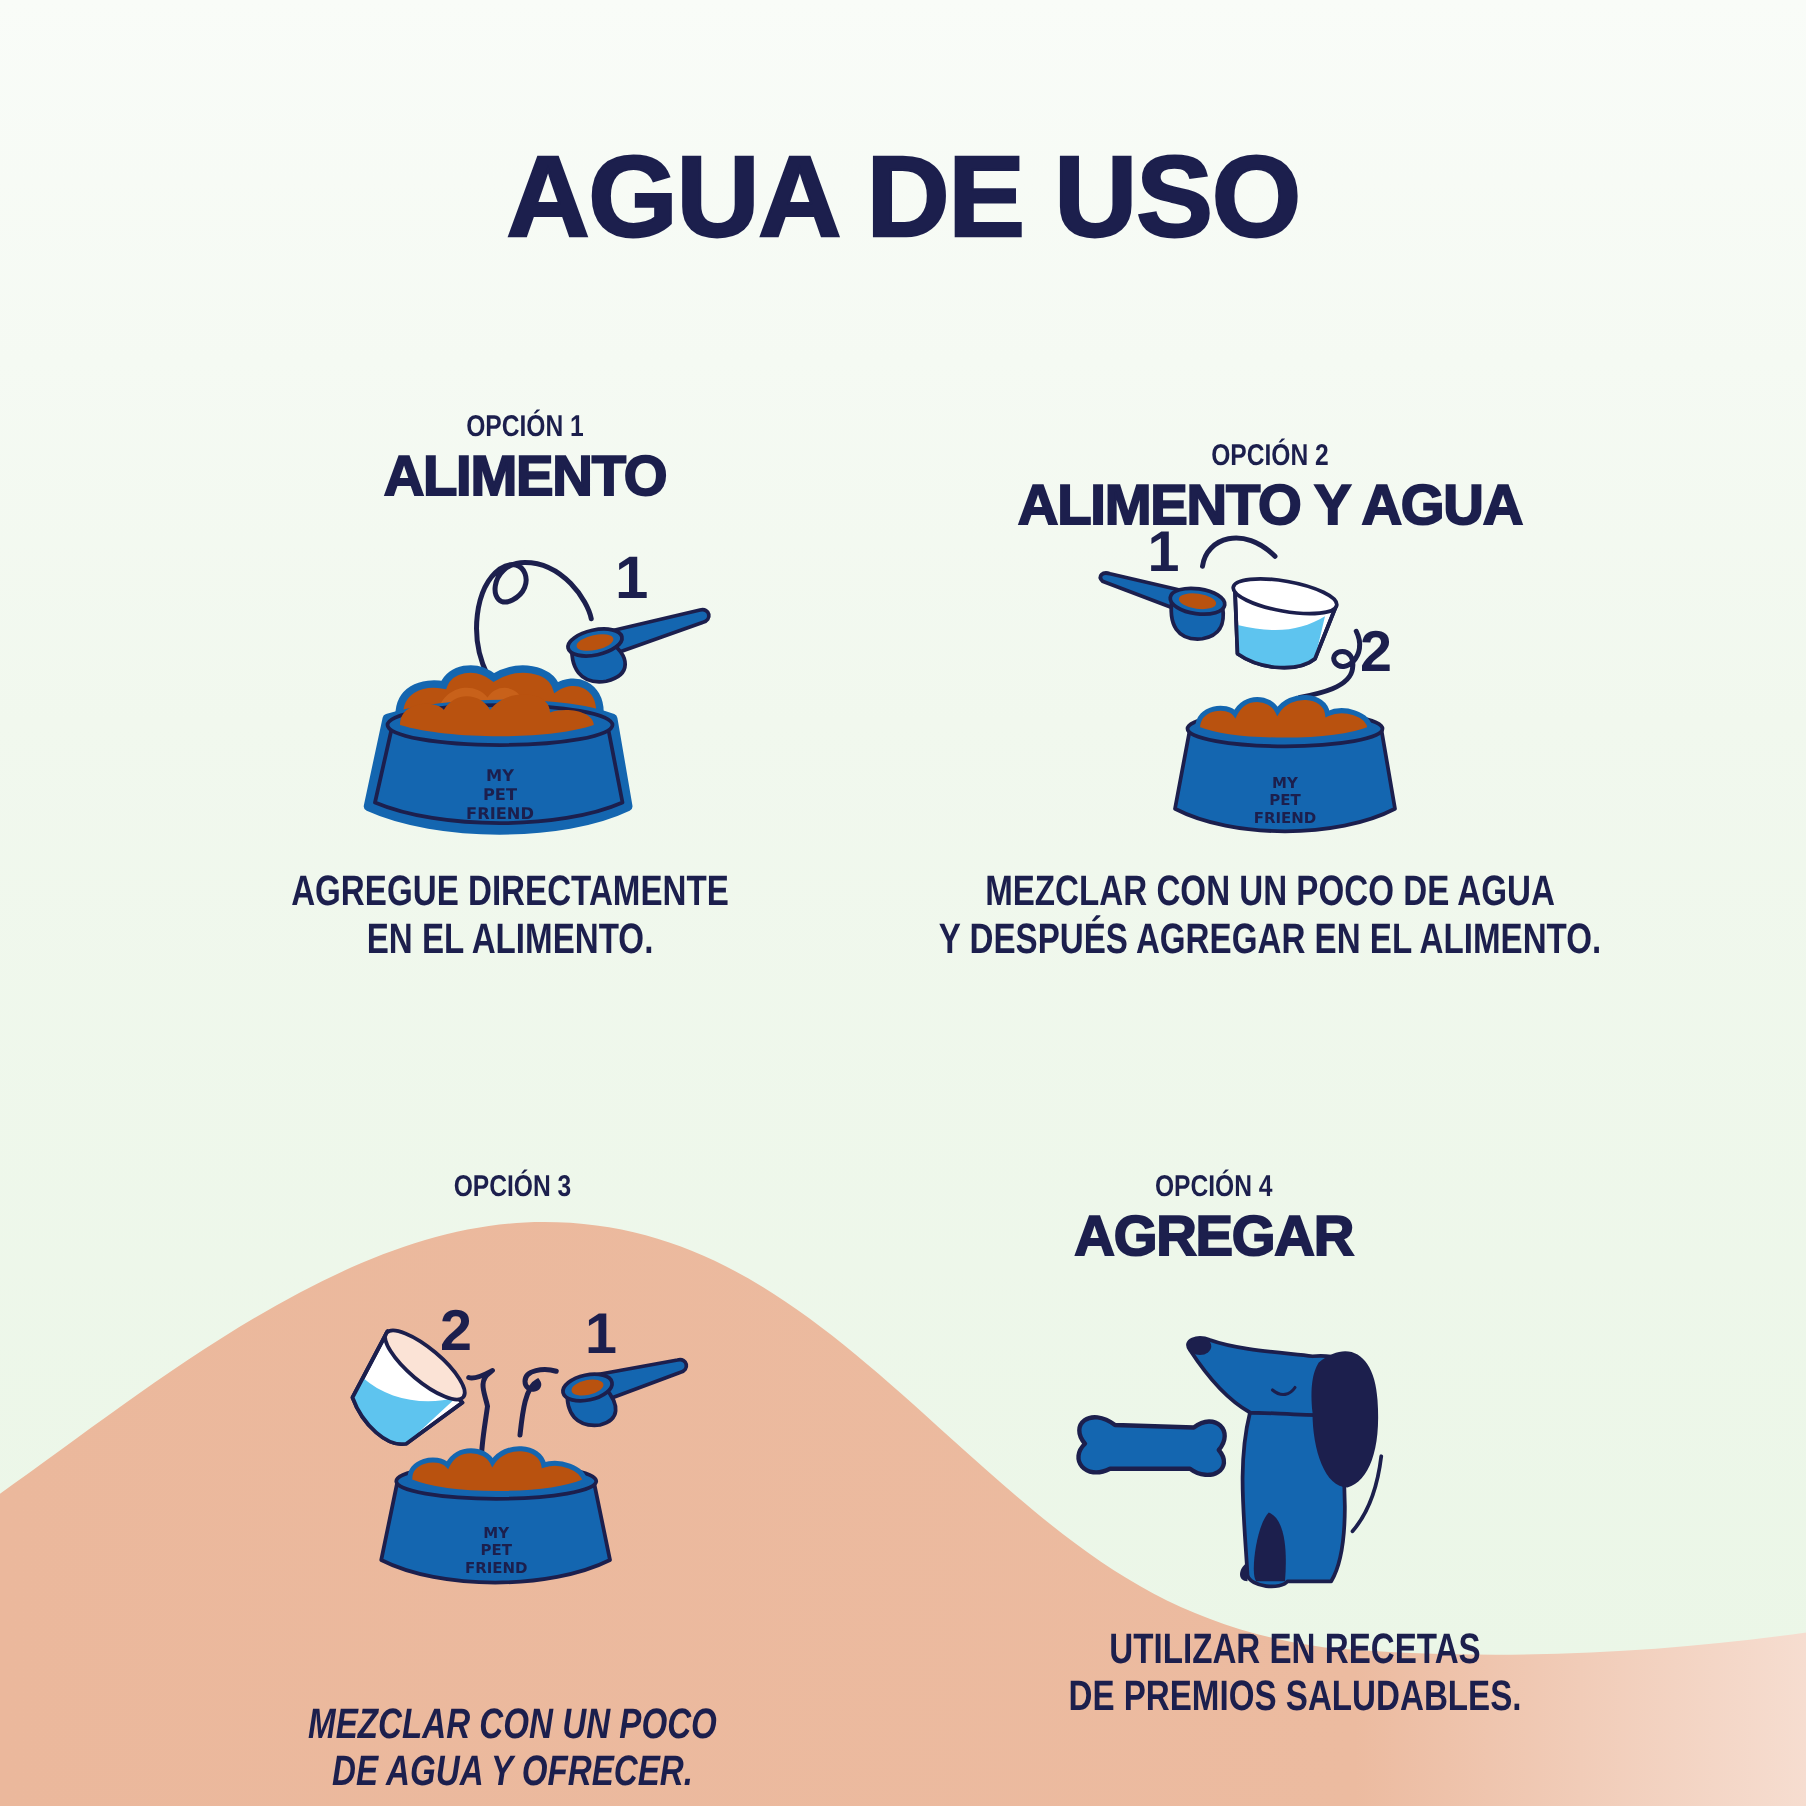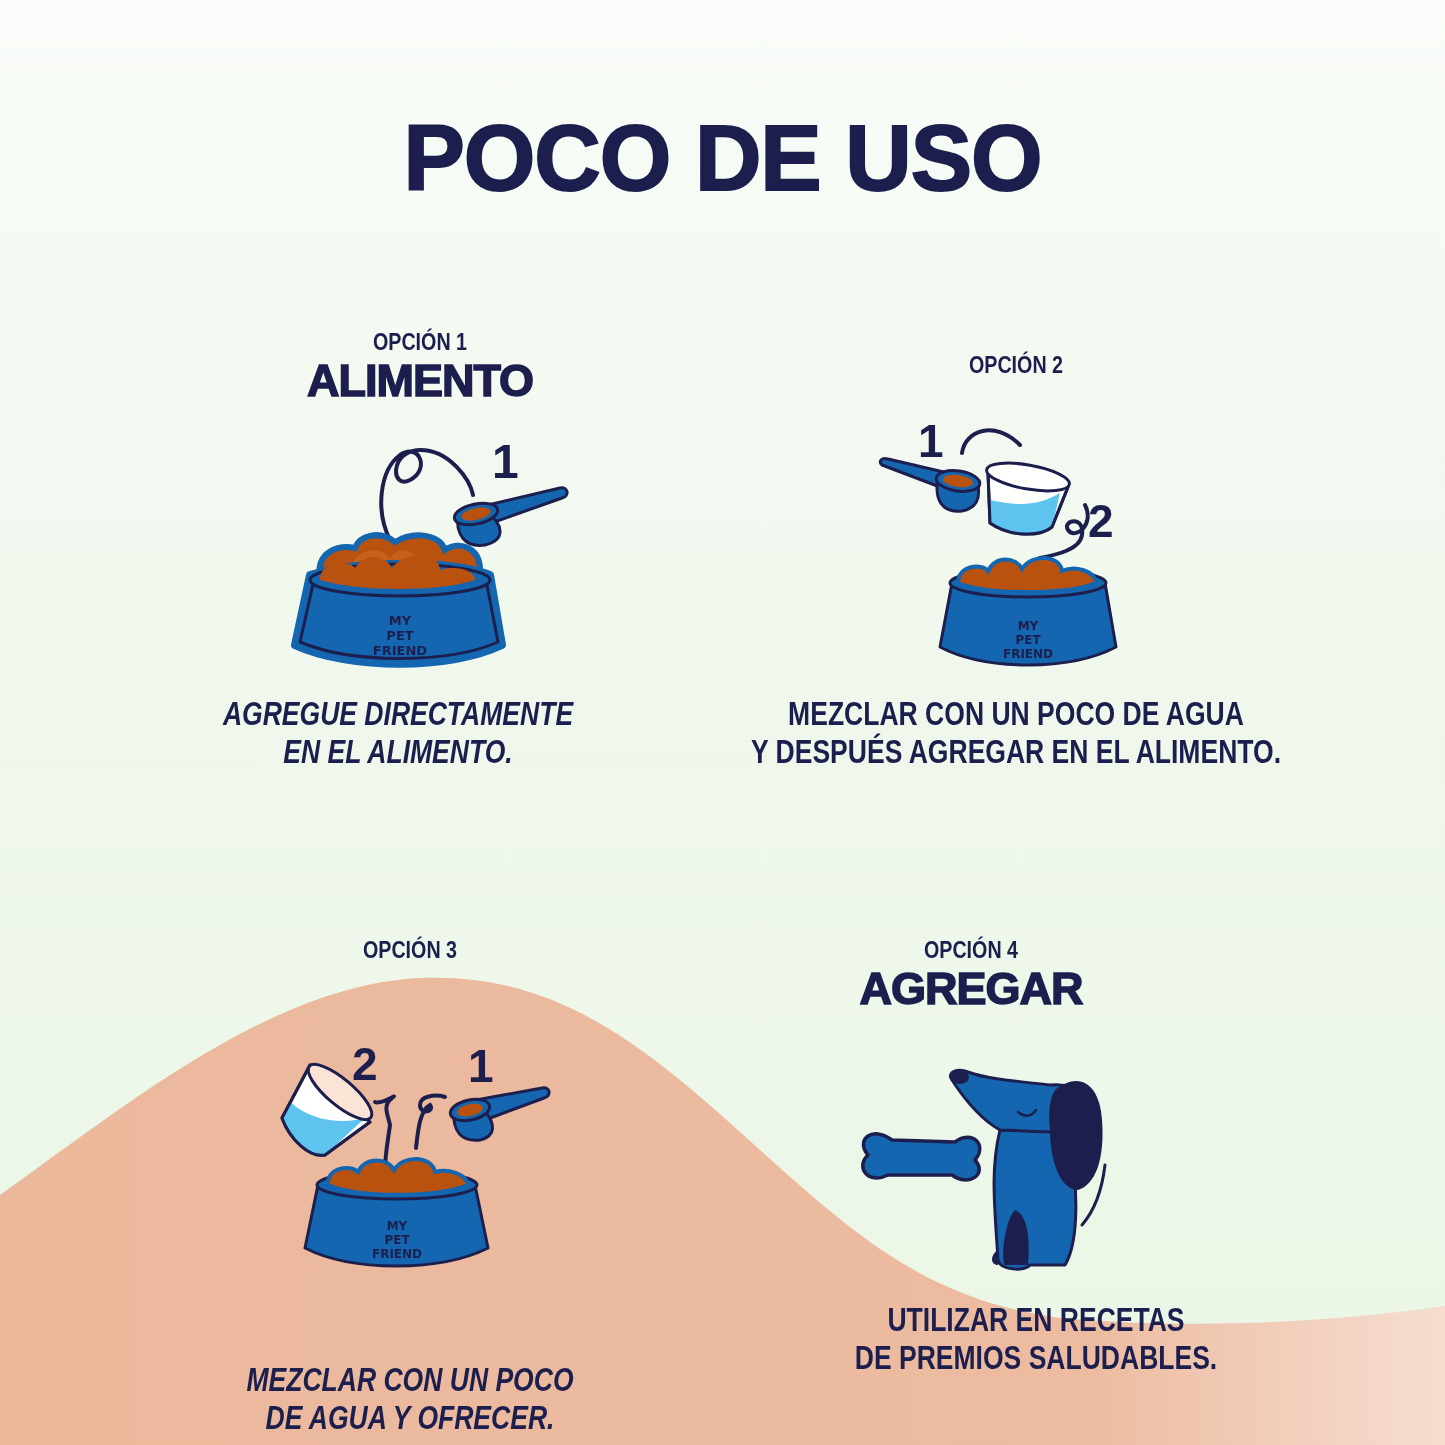--- a/index.html
+++ b/index.html
@@ -44,21 +44,21 @@
   <defs>
     <linearGradient id="waveGrad" x1="0" y1="0" x2="1" y2="0">
       <stop offset="0" stop-color="#ebb89c"></stop>
       <stop offset="0.75" stop-color="#ecbba0"></stop>
       <stop offset="1" stop-color="#f6ddd0"></stop>
     </linearGradient>
   </defs>
   <path d="M0,1195 C120,1110 270,985 420,978 C560,972 650,1050 760,1150 C860,1240 930,1300 1060,1318 C1200,1330 1330,1322 1445,1306 L1445,1445 L0,1445 Z" fill="url(#waveGrad)"></path>
 </svg>
 
-<div class="layer main-title">POCO DE USO</div>
+<div class="layer main-title">AGUA DE USO</div>
 
 <div class="block" style="left:220px; top:330px; width:400px;">
   <div class="opt-label" style="text-align:center;">OPCIÓN 1</div>
   <div class="opt-title" style="text-align:center; margin-top:4px;">ALIMENTO</div>
 </div>
 
 <svg class="icon" style="left:280px; top:430px;" width="300" height="250" viewBox="0 0 300 250">
 
   <text x="212" y="48" font-family="Liberation Sans, sans-serif" font-weight="900" font-size="48" fill="#1c1f4d">1</text>
 
@@ -77,29 +77,30 @@
     <path d="M15,215 L30,145 C80,130 170,130 210,145 L222,215 C170,240 70,240 15,215 Z" fill="#1466b0" stroke="#1466b0" stroke-width="8" stroke-linejoin="round"></path>
     <path d="M20,212 L34,150 C80,136 168,136 206,150 L218,212 C168,234 72,234 20,212 Z" fill="#1466b0" stroke="#1c1f4d" stroke-width="3" stroke-linejoin="round"></path>
     <ellipse cx="120" cy="150" rx="90" ry="16" fill="#1466b0" stroke="#1c1f4d" stroke-width="3"></ellipse>
     <path d="M40,150 C40,130 70,130 75,138 C85,122 105,125 112,138 C125,120 160,122 160,140 C175,135 195,140 195,150 C160,162 80,162 40,150 Z" fill="#b9520f"></path>
     <text x="120" y="195" text-anchor="middle" font-family="DejaVu Sans, sans-serif" font-weight="bold" font-size="13" fill="#1c1f4d">MY</text>
     <text x="120" y="210" text-anchor="middle" font-family="DejaVu Sans, sans-serif" font-weight="bold" font-size="13" fill="#1c1f4d">PET</text>
     <text x="120" y="225" text-anchor="middle" font-family="DejaVu Sans, sans-serif" font-weight="bold" font-size="13" fill="#1c1f4d">FRIEND</text>
   </g>
 </svg>
 
-<div class="block" style="left:148px; top:694px; width:500px;font-style:italic;">
+<div class="block" style="left:158px; top:694px; width:500px;">
   <div class="desc" style="text-align:center;">
     <span>AGREGUE DIRECTAMENTE</span>
     <span>EN EL ALIMENTO.</span>
   </div>
 </div>
 
 <div class="block" style="left:716px; top:324px; width:600px;margin-top:29px;">
   <div class="opt-label" style="text-align:center;">OPCIÓN 2</div>
+  <div class="opt-title" style="text-align:center; margin-top:4px;">ALIMENTO Y AGUA</div>
 </div>
 
 <svg class="icon" style="left:870px; top:415px;" width="270" height="275" viewBox="0 0 270 275">
   <text x="48" y="42" font-family="Liberation Sans, sans-serif" font-weight="900" font-size="46" fill="#1c1f4d">1</text>
   <text x="218" y="122" font-family="Liberation Sans, sans-serif" font-weight="900" font-size="46" fill="#1c1f4d">2</text>
 
   <path d="M92,38 C95,15 125,5 150,30" fill="none" stroke="#1c1f4d" stroke-width="4" stroke-linecap="round"></path>
 
   <g>
     <path d="M12,50 C8,46 12,42 18,44 L78,58 L70,72 Z" fill="#1466b0" stroke="#1c1f4d" stroke-width="3" stroke-linejoin="round"></path>

